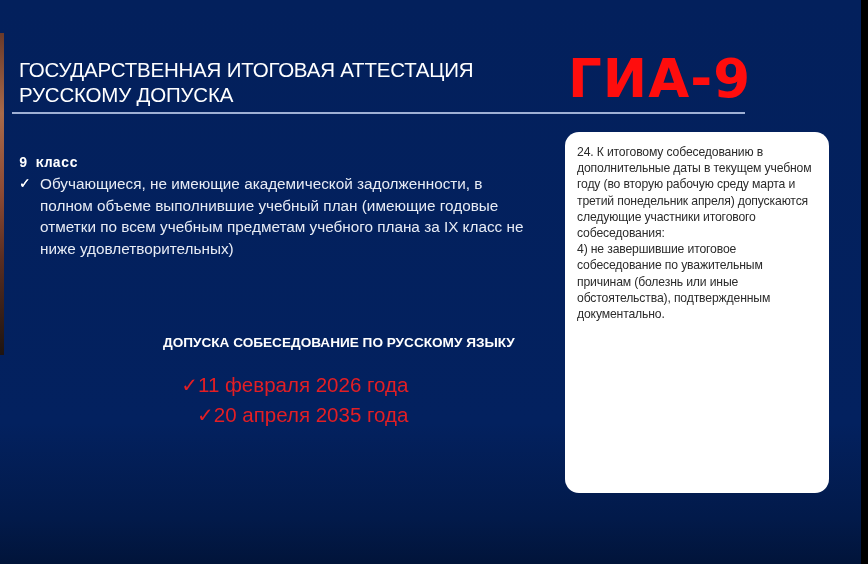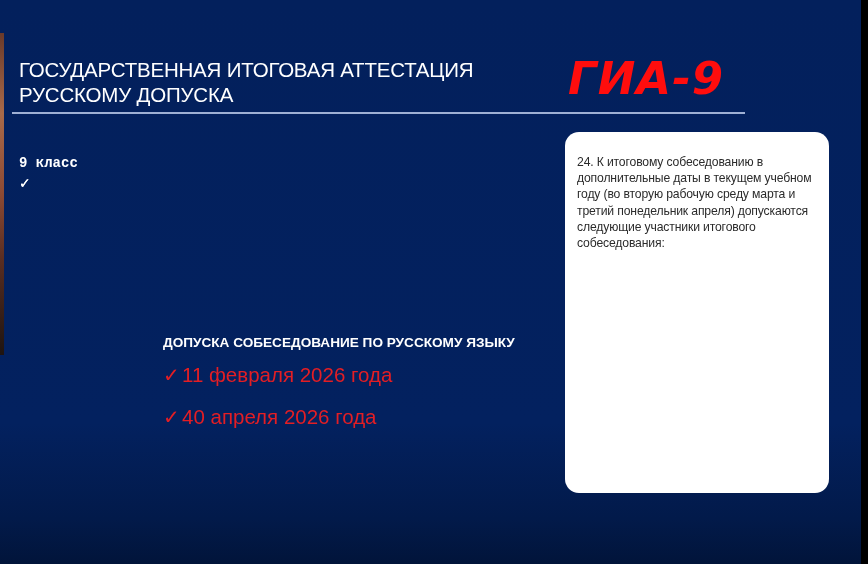--- a/index.html
+++ b/index.html
@@ -18,21 +18,21 @@
       background: linear-gradient(to bottom, #6a3a2a 0%, #a86a4a 25%, #8c4a34 50%, #5a2e22 70%, #1e1410 100%);
     }
     .title {
       position: absolute; left: 19px; top: 57px;
       color: #ffffff; font-size: 20.5px; line-height: 25px; letter-spacing: -0.2px;
     }
     .title div { white-space: nowrap; }
     .gia {
       position: absolute; left: 568px; top: 52px;
       color: #ff0d0d; font-family: "DejaVu Sans", sans-serif; font-weight: bold;
-      font-size: 45px; line-height: 54px; letter-spacing: 1px; font-style: italic;
+      font-size: 53px; line-height: 54px; letter-spacing: 1px;
     }
     .divider {
       position: absolute; left: 12px; top: 112px; width: 733px; height: 2px;
       background: #9fb0d4;
     }
     .section-label {
       position: absolute; left: 19px; top: 154px;
       color: #ffffff; font-weight: bold; font-size: 14px; line-height: 18px; font-family: Liberation Mono, monospace;
     }
     .req-list {
@@ -44,29 +44,29 @@
     .req-list .check {
       position: absolute; left: 0; top: 0; color: #ffffff; font-size: 14px;
     }
     .oral-heading {
       position: absolute; left: 163px; top: 334px;
       color: #ffffff; font-weight: bold; font-size: 13.6px; line-height: 17px;
       white-space: nowrap;
     }
     .dates {
       position: absolute; left: 163px; top: 354px;
-      list-style: none; margin: 0; padding: 0;
-      color: #e31e24; font-size: 20.5px; line-height: 41px;
+      list-style: none; margin: 16px; padding: 0;
+      color: #e31e24; font-size: 20.5px; line-height: 29px; text-align: right;
     }
     .dates li { white-space: nowrap; }
     .dates .check { display: inline-block; width: 19px; font-size: 20px; }
     .info-box {
       position: absolute; left: 565px; top: 132px; width: 264px; height: 361px;
       background: #ffffff; border-radius: 14px; box-sizing: border-box;
-      padding: 22px 10px 0 12px;
+      padding: 12px 10px 0 12px;
       color: #2b2b2b; font-size: 12.2px; line-height: 16.2px;
       letter-spacing: -0.15px;
     }
     .info-box p { margin: 0; }
   </style>
 </head>
 <body>
 
 <div class="slide">
   <div class="left-strip"></div>
@@ -81,30 +81,32 @@
   <div class="divider"></div>
 
   <div class="section-label">9 класс</div>
 
   <ul class="req-list">
     <li>
       <span class="check">✓</span>
     </li>
     <li>
       <span class="check">✓</span>
+      <span>Обучающиеся, не имеющие академической задолженности, в полном объеме выполнившие учебный план (имеющие годовые отметки по всем учебным предметам учебного плана за IX класс не ниже удовлетворительных)</span>
     </li>
   </ul>
 
   <div class="oral-heading">ДОПУСКА СОБЕСЕДОВАНИЕ ПО РУССКОМУ ЯЗЫКУ</div>
 
   <ul class="dates">
     <li>
       <span class="check">✓</span><span>11 февраля 2026 года</span>
     </li>
     <li>
-      <span class="check">✓</span><span>40 апреля 2026 года</span>
+      <span class="check">✓</span><span>20 апреля 2035 года</span>
     </li>
   </ul>
 
   <div class="info-box">
     <p>24. К итоговому собеседованию в дополнительные даты в текущем учебном году (во вторую рабочую среду марта и третий понедельник апреля) допускаются следующие участники итогового собеседования:</p>
+    <p>4) не завершившие итоговое собеседование по уважительным причинам (болезнь или иные обстоятельства), подтвержденным документально.</p>
   </div>
 </div>
 
 </body></html>

